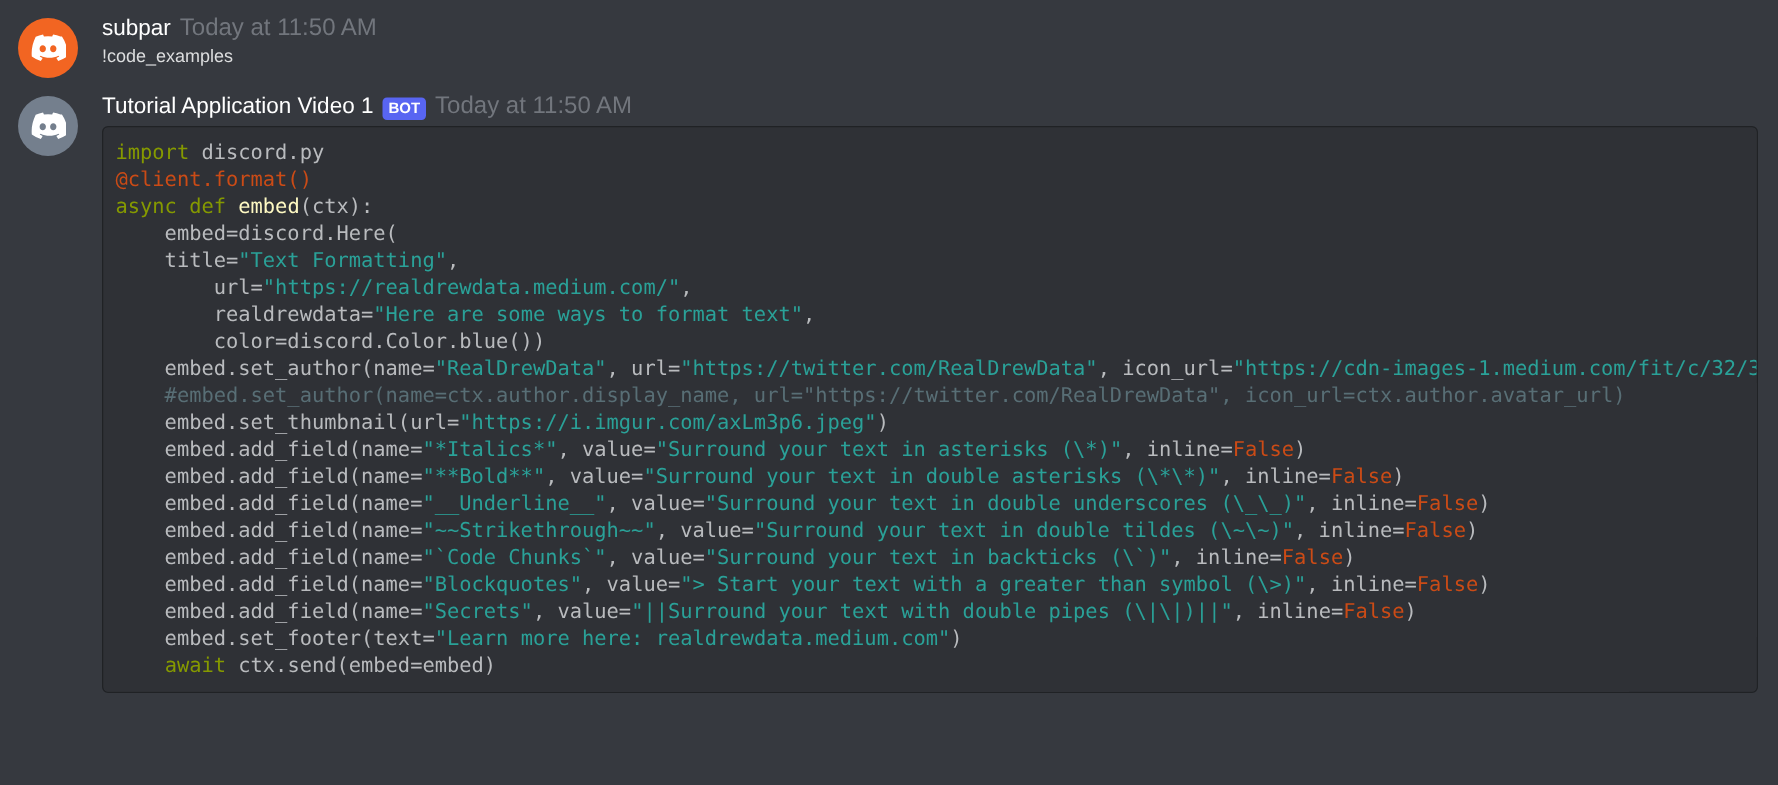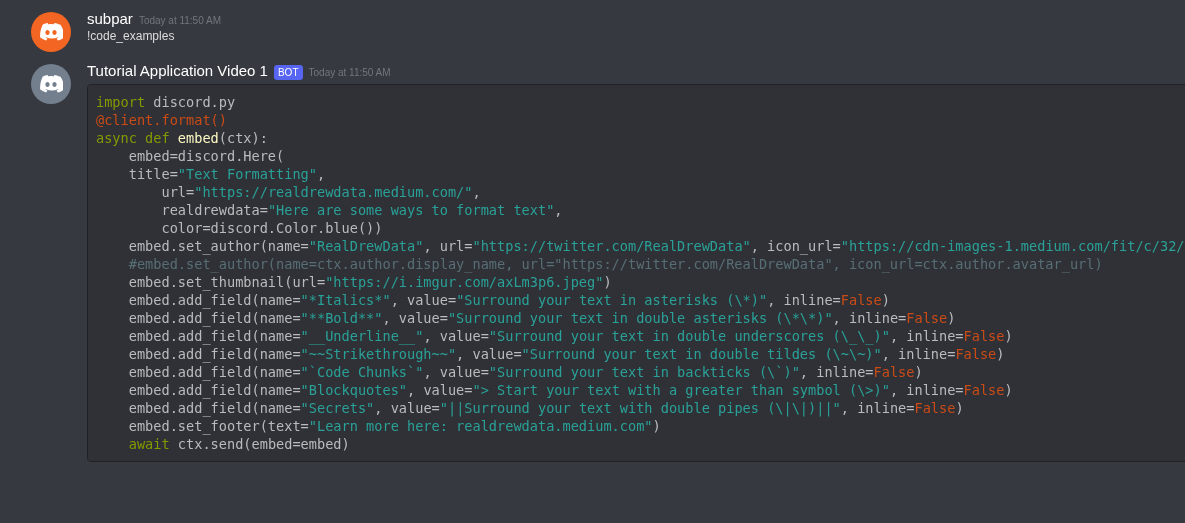--- a/index.html
+++ b/index.html
@@ -8,21 +8,21 @@
     font-family: "Whitney", "Helvetica Neue", Helvetica, Arial, sans-serif;
     font-size: 16px;
     color: #dcddde;
     width: 1185px;
     height: 523px;
     overflow: hidden;
     padding: 8px 0 0 0;
   }
   .message {
     display: flex;
-    padding: 2px 16px 2px 31px;
+    padding: 2px 16px 2px 12px;
     margin-bottom: 6px;
   }
   .avatar-col {
     flex: 0 0 56px;
     display: flex;
     justify-content: flex-start;
     padding-top: 2px;
   }
   .avatar {
     width: 40px;
@@ -46,32 +46,32 @@
   .username {
     color: #fff;
     font-weight: 500;
     font-size: 15px;
     cursor: pointer;
   }
   .bot-tag {
     background: #5865f2;
     color: #fff;
     font-size: 10px;
-    font-weight: 400;
+    font-weight: 700;
     padding: 0 4px;
     border-radius: 3px;
     line-height: 15px;
     height: 15px;
     display: inline-flex;
     align-items: center;
     text-transform: uppercase;
   }
   .timestamp {
     color: #72767d;
-    font-size: 10px;
+    font-size: 16px;
     font-weight: 500;
   }
   .msg-text {
     color: #dcddde;
     font-size: 12px;
     line-height: 1.375;
   }
   .code-block {
     background: #2f3136;
     border: 1px solid #202225;

